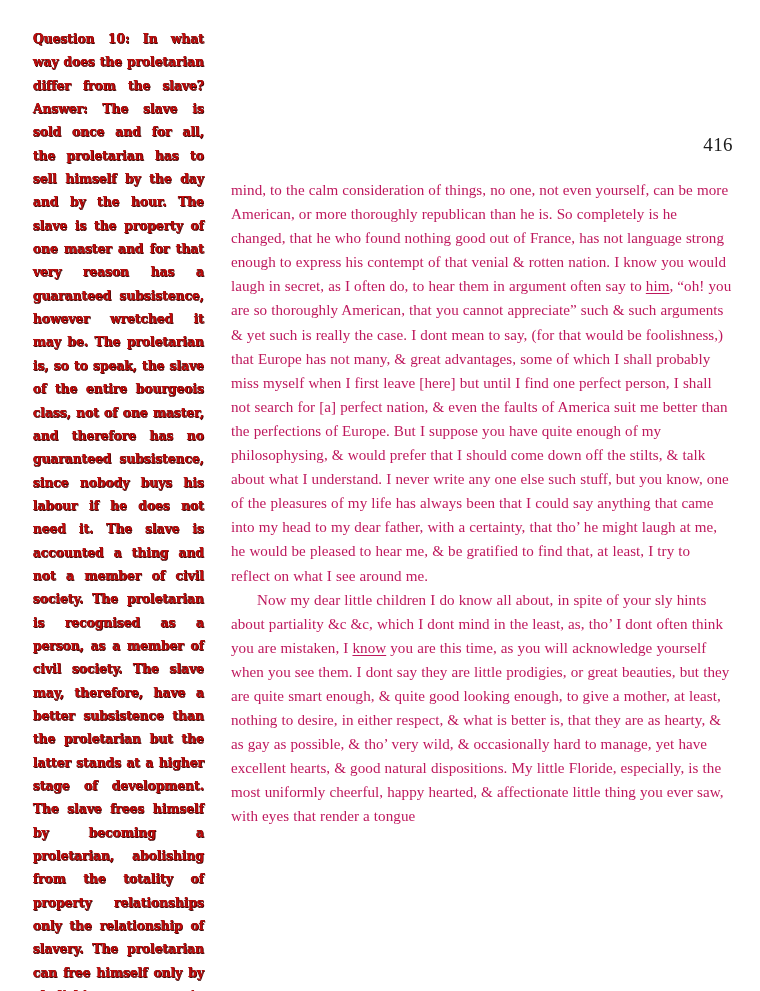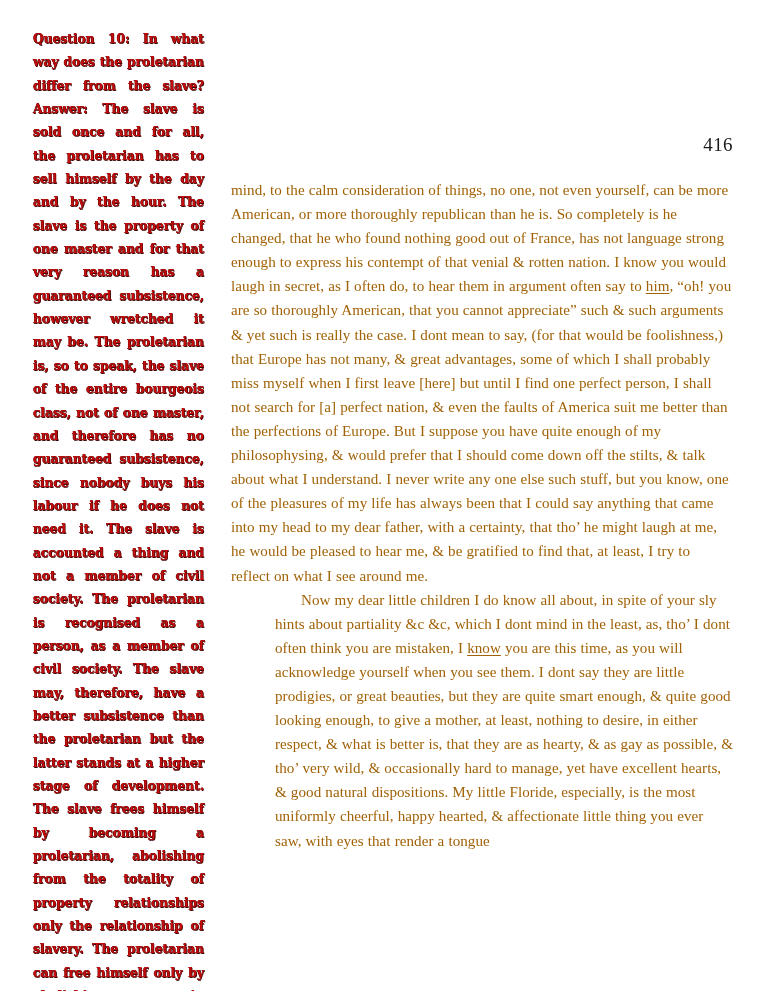--- a/index.html
+++ b/index.html
@@ -69,31 +69,30 @@
     position: absolute;
     left: 231px;
     top: 178px;
     width: 502px;
   }
   #right-column p {
     margin: 0;
     font-family: "Liberation Serif", "DejaVu Serif", serif;
     font-size: 15.1px;
     line-height: 24.1px;
-    color: #a16207;
+    color: #be185d;
     text-align: left;
     letter-spacing: 0.05px;
     word-spacing: 0.25px;
   }
   #right-column p.indented {
     text-indent: 26px;
   }
   #right-column p + p {
     margin-top: 0;
-    margin-left: 44px;
   }
   .underline-word {
     text-decoration: underline;
     text-underline-offset: 1.5px;
     text-decoration-thickness: 1px;
   }
 </style>
 </head>
 <body>
 

